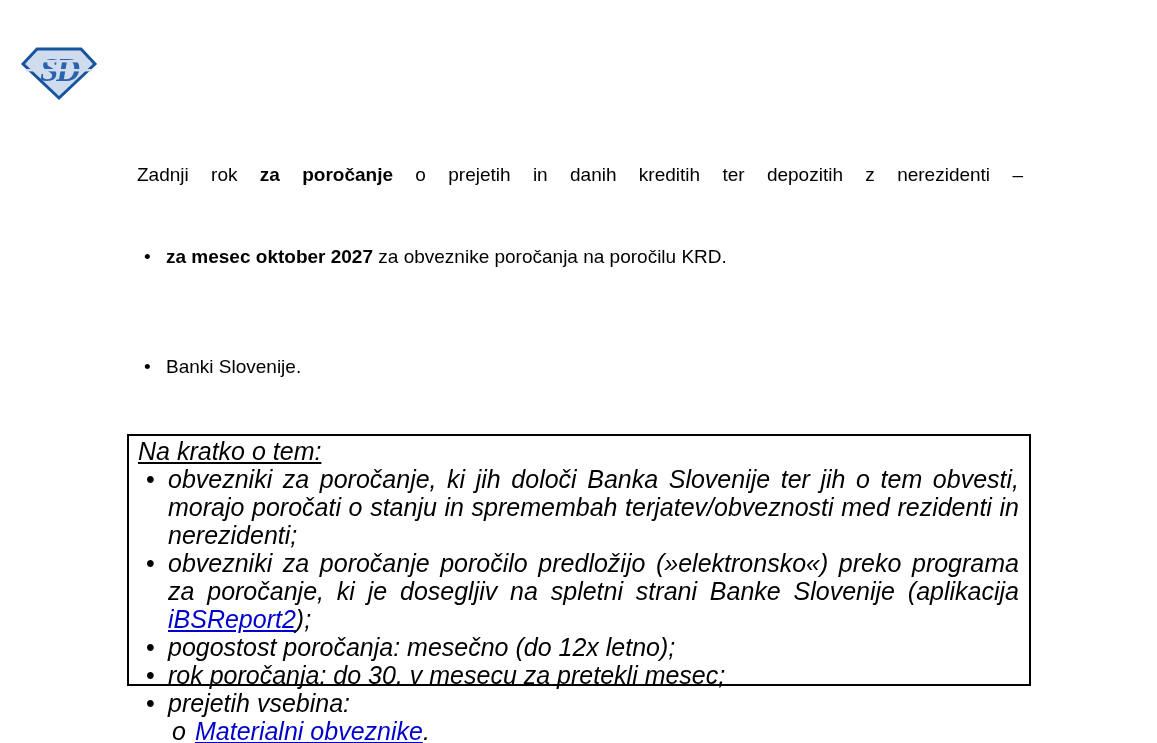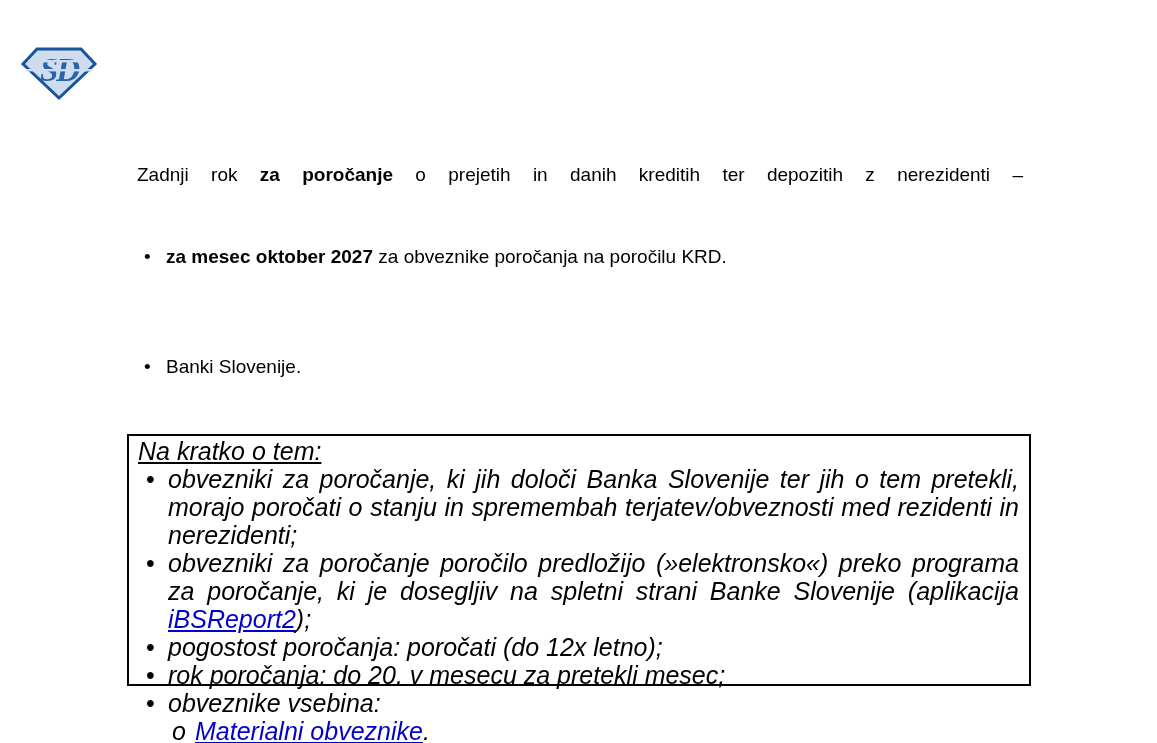--- a/index.html
+++ b/index.html
@@ -104,41 +104,41 @@
   <div class="textblock submit-bullet bullet-row">
     <span class="bullet-marker">•</span>
     <span>Banki Slovenije.</span>
   </div>
 
   <div class="info-box">
     <div class="info-box-title">Na kratko o tem:</div>
 
     <div class="box-bullet-row">
       <span class="box-bullet-marker">•</span>
-      <span class="box-bullet-text box-justify">obvezniki za poročanje, ki jih določi Banka Slovenije ter jih o tem pretekli, morajo poročati o stanju in spremembah terjatev/obveznosti med rezidenti in nerezidenti;</span>
+      <span class="box-bullet-text box-justify">obvezniki za poročanje, ki jih določi Banka Slovenije ter jih o tem obvesti, morajo poročati o stanju in spremembah terjatev/obveznosti med rezidenti in nerezidenti;</span>
     </div>
 
     <div class="box-bullet-row">
       <span class="box-bullet-marker">•</span>
       <span class="box-bullet-text box-justify"><span>obvezniki za poročanje poročilo predložijo (»elektronsko«) preko programa za poročanje, ki je dosegljiv na spletni strani Banke Slovenije (aplikacija </span><a class="doc-link" href="#">iBSReport2</a><span>);</span></span>
     </div>
 
     <div class="box-bullet-row">
       <span class="box-bullet-marker">•</span>
-      <span class="box-bullet-text">pogostost poročanja: poročati (do 12x letno);</span>
+      <span class="box-bullet-text">pogostost poročanja: mesečno (do 12x letno);</span>
     </div>
 
     <div class="box-bullet-row">
       <span class="box-bullet-marker">•</span>
-      <span class="box-bullet-text">rok poročanja: do 20. v mesecu za pretekli mesec;</span>
+      <span class="box-bullet-text">rok poročanja: do 30. v mesecu za pretekli mesec;</span>
     </div>
 
     <div class="box-bullet-row">
       <span class="box-bullet-marker">•</span>
-      <span class="box-bullet-text">obveznike vsebina:</span>
+      <span class="box-bullet-text">prejetih vsebina:</span>
     </div>
 
     <div class="sub-bullet-row">
       <span class="sub-bullet-marker">o</span>
       <span><a class="doc-link" href="#">Materialni obveznike</a><span>.</span></span>
     </div>
   </div>
 
 </div>
 

